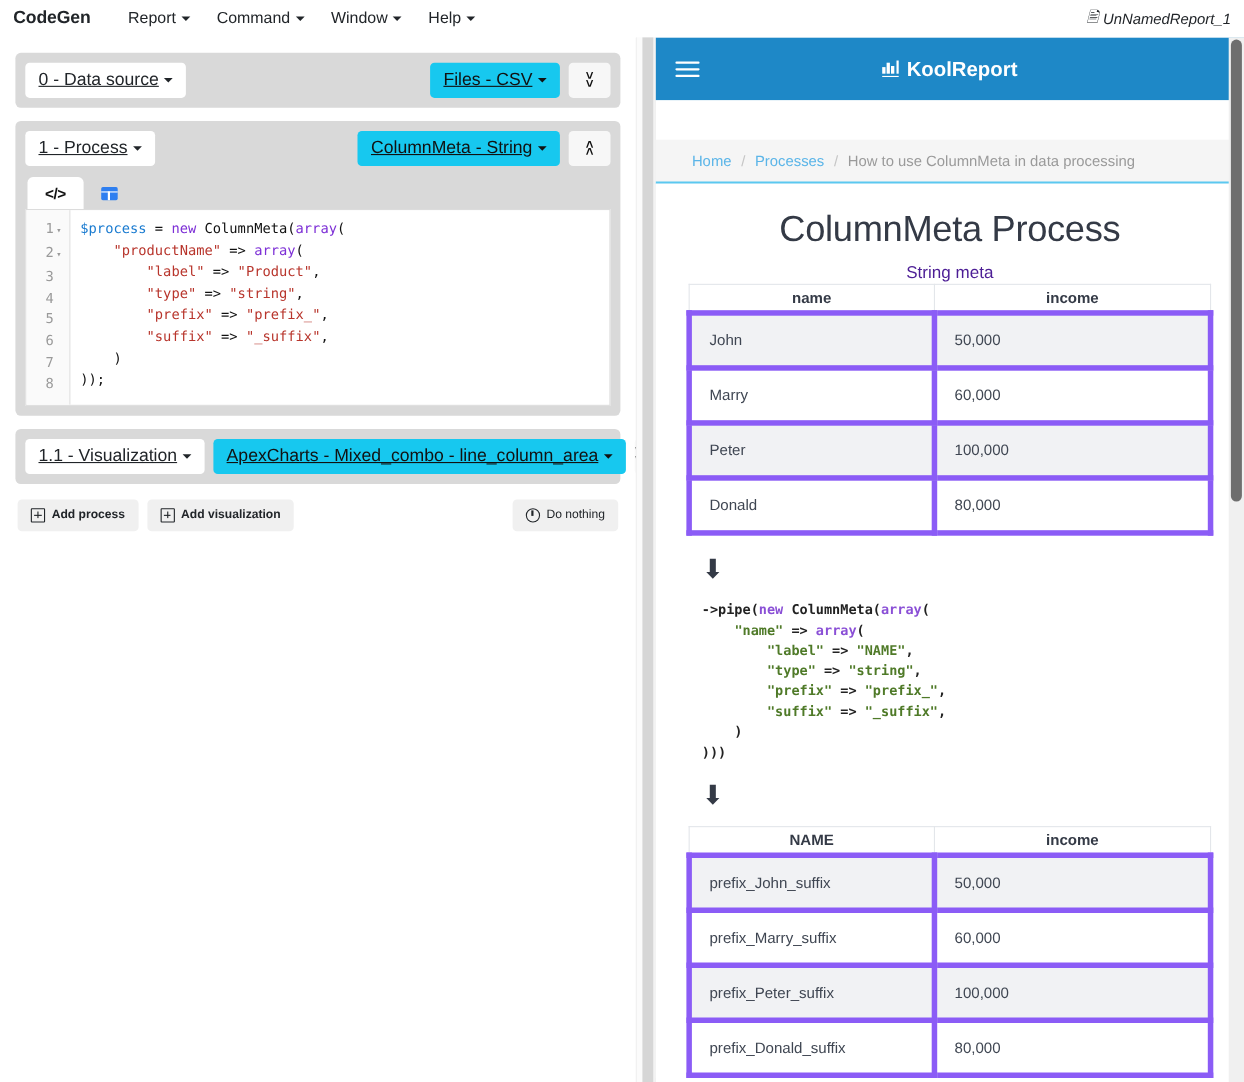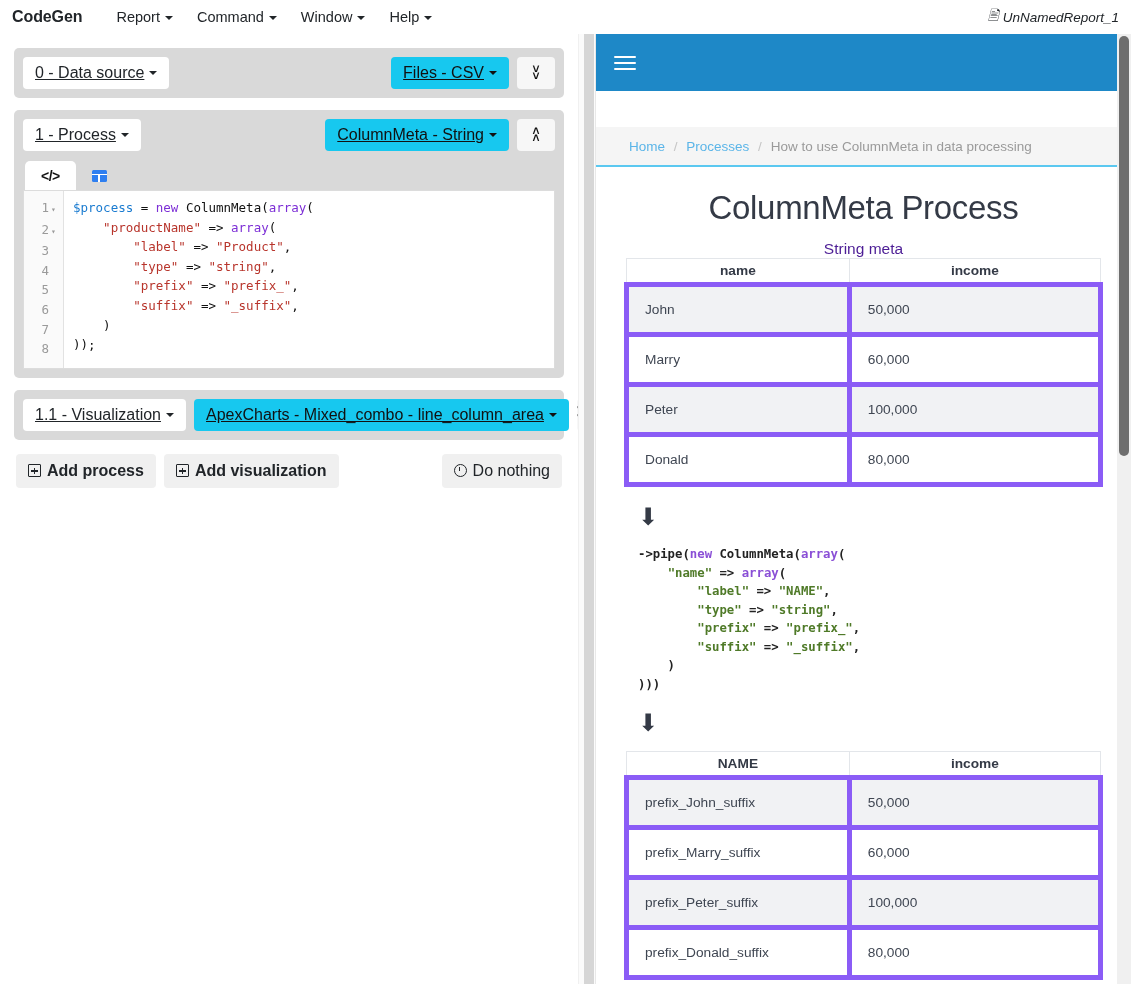--- a/index.html
+++ b/index.html
@@ -216,21 +216,21 @@
   .actions {
     display: flex;
     align-items: center;
     gap: 8px;
     padding: 2px 2px 0 2px;
   }
   .act-btn {
     background: #f0f0f0;
     border-radius: 4px;
     padding: 8px 12px;
-    font-size: 16px;
+    font-size: 11px;
     font-weight: 600;
     color: #212529;
     display: inline-flex;
     align-items: center;
     gap: 6px;
     cursor: pointer;
     white-space: nowrap;
   }
   .act-btn.right { margin-left: auto; font-weight: 400; }
   .box-plus {
@@ -520,20 +520,29 @@
 
   <div class="right-pane">
     <div class="rp-scroll">
 
       <div class="kr-header">
         <div class="hamburger">
           <span></span>
             <span></span>
             <span></span>
         </div>
+        <div class="kr-logo">
+          <span class="bars-icon">
+            <i style="height:6px"></i>
+              <i style="height:10px"></i>
+              <i style="height:7px"></i>
+              <i style="height:12px"></i>
+          </span>
+          <span class="kr-logo-text">KoolReport</span>
+        </div>
       </div>
 
       <div class="breadcrumb-bar">
         <span class="bc-link">Home</span>
         <span class="bc-sep">/</span>
         <span class="bc-link">Processes</span>
         <span class="bc-sep">/</span>
         <span class="bc-current">How to use ColumnMeta in data processing</span>
       </div>
 

